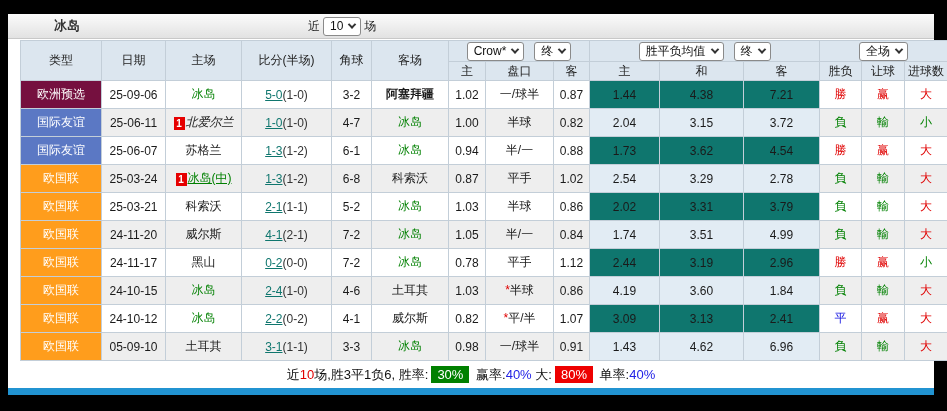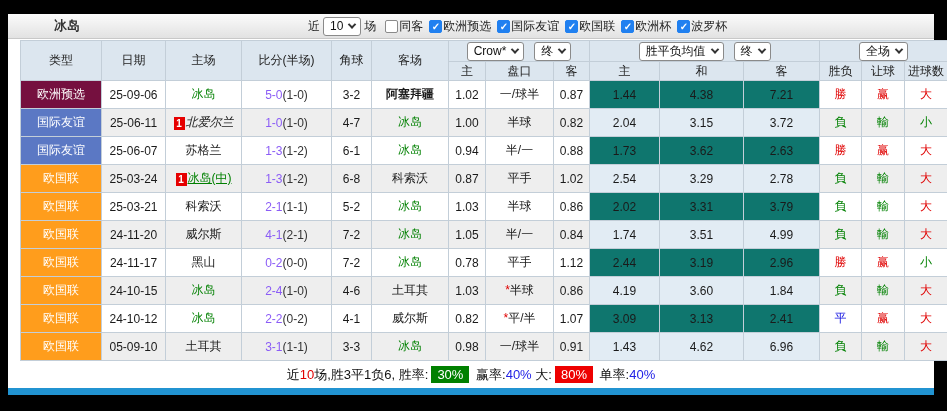--- a/index.html
+++ b/index.html
@@ -48,21 +48,21 @@
   th, td { border:1px solid #c3ced8; text-align:center; padding:0; white-space:nowrap; overflow:hidden; }
   thead th { background:#dce6ef; font-weight:normal; color:#222; }
   .hrow1 th { height:21px; }
   .hrow2 th { height:19px; }
   .selwrap { display:flex; align-items:center; justify-content:center; gap:10px; }
   tbody td { height:28px; background:#fff; }
   tbody tr.alt td { background:#eeeeee; }
   tbody td.avg { background:#0f766e; }
   tbody tr.alt td.avg { background:#e2ecf4; }
   td.type-cell { color:#fff; }
-  .score { color:#8b5cf6; }
+  .score { color:#0f766e;text-decoration:underline; }
   .half { color:#333; }
   .star { color:#e00000; }
   .rc {
     display:inline-block; background:#e60000; color:#fff;
     font-size:10px; font-weight:bold; width:11px; height:13px; line-height:13px;
     text-align:center; margin-right:1px; vertical-align:-1px;
   }
   
   .footer {
     flex:1; display:flex; align-items:center; justify-content:center;
@@ -82,21 +82,20 @@
 
   <div class="toolbar">
     <span class="title">冰岛</span>
     <div class="controls">
       <span>近</span>
       <span class="sel">
         <span>10</span>
         <span class="chev"></span>
       </span>
       <span>场</span>
-      <span id="filter-list"><span class="cb">✓</span><span>同客</span><span class="cb on">✓</span><span>欧洲预选</span><span class="cb on">✓</span><span>国际友谊</span><span class="cb on">✓</span><span>欧国联</span><span class="cb on">✓</span><span>欧洲杯</span><span class="cb on">✓</span><span>波罗杯</span></span>
     </div>
   </div>
 
   <table>
     <colgroup>
       <col style="width:81px">
         <col style="width:64px">
         <col style="width:76px">
         <col style="width:90px">
       <col style="width:40px">
@@ -204,21 +203,21 @@
       <td>25-06-07</td>
       <td><span style="color: rgb(26, 26, 26);">苏格兰</span></td>
       <td><span class="score">1-3</span><span class="half">(1-2)</span></td>
       <td>6-1</td>
       <td><span style="color: rgb(0, 128, 0);">冰岛</span></td>
       <td>0.94</td>
       <td><span class="star"></span><span>半/一</span></td>
       <td>0.88</td>
       <td class="avg">1.73</td>
       <td class="avg">3.62</td>
-      <td class="avg">2.63</td>
+      <td class="avg">4.54</td>
       <td style="color: rgb(224, 0, 0);">勝</td>
       <td style="color: rgb(224, 0, 0);">赢</td>
       <td style="color: rgb(224, 0, 0);">大</td>
     </tr>
         <tr class="alt">
       <td class="type-cell" style="background: rgb(255, 157, 28);">欧国联</td>
       <td>25-03-24</td>
       <td><span class="rc">1</span><span style="color: rgb(0, 128, 0); text-decoration: underline;">冰岛(中)</span></td>
       <td><span class="score">1-3</span><span class="half">(1-2)</span></td>
       <td>6-8</td>

